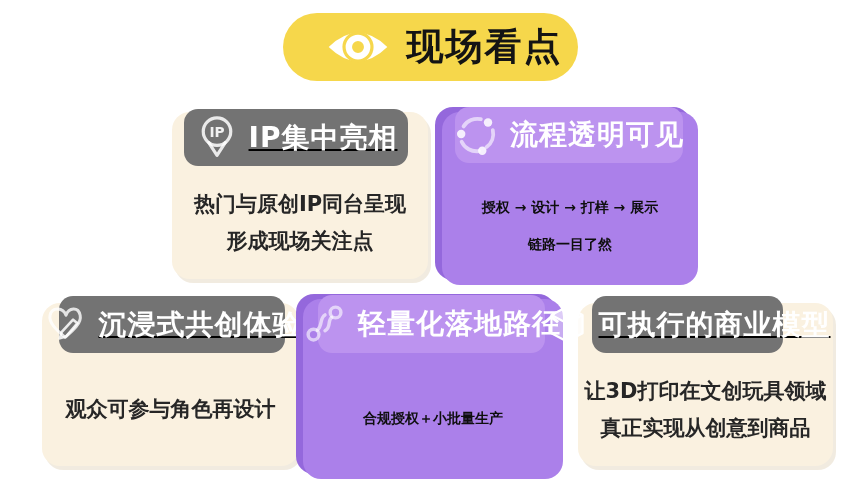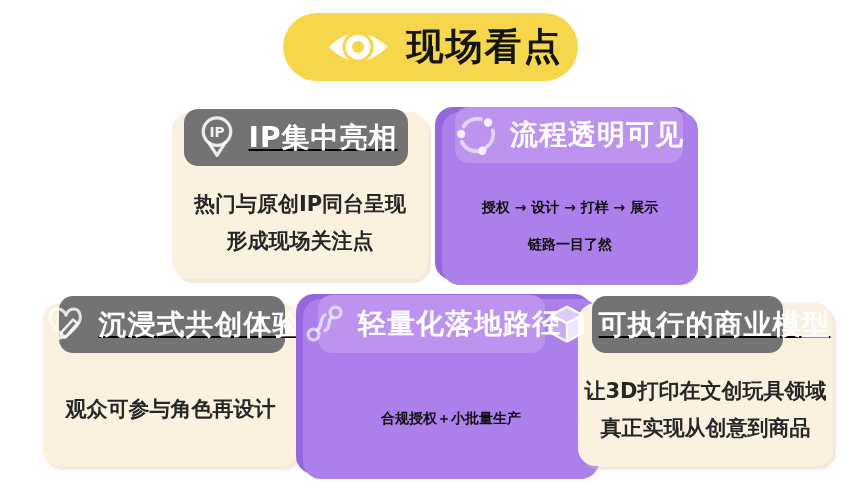--- a/index.html
+++ b/index.html
@@ -112,21 +112,21 @@
           <path d="M34 18 l5 4 -13 15 -7 2 2 -7 z" fill="none" stroke="rgba(255,255,255,0.85)" stroke-width="3" stroke-linejoin="round"></path>
         </svg>
       </span>
       <span class="hdr-label">沉浸式共创体验</span>
     </div>
     <div class="body dark-on-cream" style="top:50px;">
       <div class="line">观众可参与角色再设计</div>
     </div>
   </section>
 
-  <section class="card purple" style="left:303px;top:299px;width:260px;height:180px;padding-left:36px;">
+  <section class="card purple" style="left:303px;top:299px;width:260px;height:180px;">
     <div class="hdr lav" style="left:15px;top:-4px;width:227px;height:58px;">
       <span class="icon">
         <svg width="46" height="46" viewBox="0 0 48 48">
           <g stroke="rgba(255,255,255,0.6)" stroke-width="3.6" fill="none" stroke-linecap="round">
             <circle cx="12" cy="35" r="5.6"></circle>
             <circle cx="35" cy="12" r="5.6"></circle>
             <path d="M16 30.5 C 22 25 18 18 24 14.5"></path>
             <path d="M31 17 C 26 21 31 27 24 31"></path>
           </g>
         </svg>

